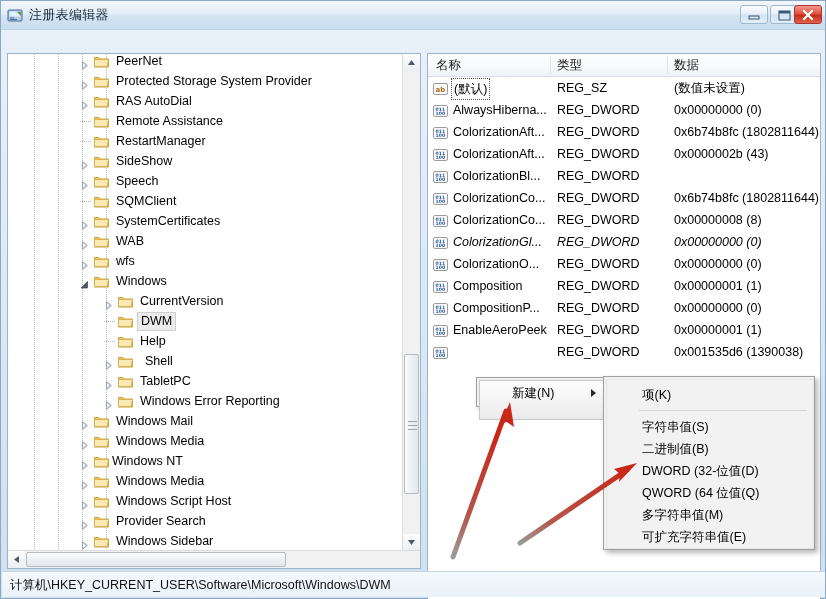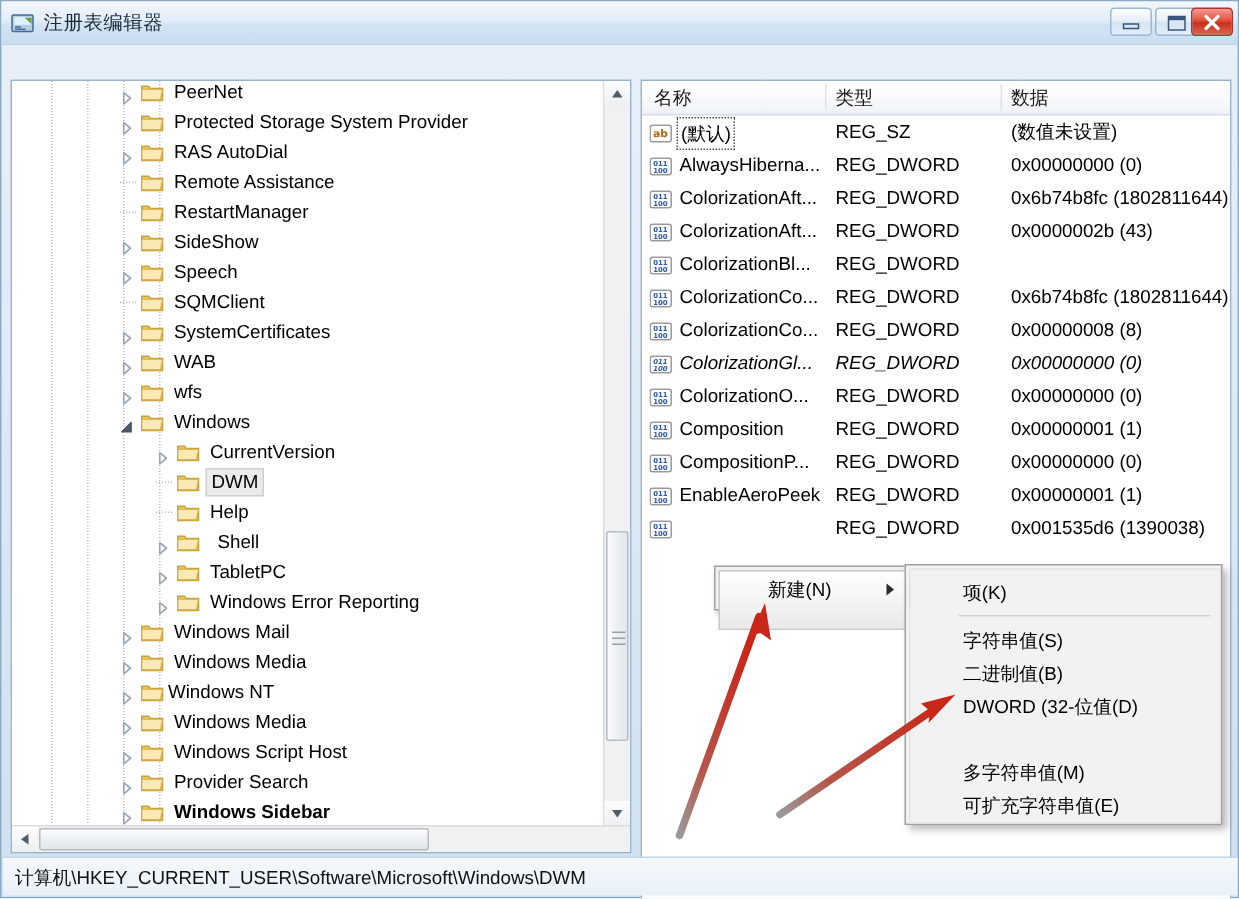--- a/index.html
+++ b/index.html
@@ -598,21 +598,21 @@
           <span class="tree-label" style="left: 105px;">Provider Search</span>
         </div>
         <div class="tree-row" style="top: 478px;">
           <span class="expander" style="left: 72px;"><svg width="9" height="9" viewBox="0 0 9 9">
               <path d="M2.5 0.8 L7 4.5 L2.5 8.2 Z" fill="none" stroke="#9aa6b2" stroke-width="1.1" stroke-linejoin="round"></path>
             </svg></span>
           <span class="folder" style="left: 86px;"><svg width="15" height="13" viewBox="0 0 15 13">
               <path d="M0.5 2.5 L5 2.5 L6.2 4 L14.5 4 L14.5 12 L0.5 12 Z" fill="#f0c961" stroke="#c9a23d" stroke-width="1"></path>
               <path d="M0.5 4.5 L14.5 4.5 L13 11.5 L0.5 11.5 Z" fill="#fae9b4" stroke="#d4ab46" stroke-width="0.8"></path>
             </svg></span>
-          <span class="tree-label" style="left: 105px; font-weight: bold;">Windows Sidebar</span>
+          <span class="tree-label" style="left: 105px;">Windows Sidebar</span>
         </div>
         <div class="tree-row" style="top: 498px;">
           <span class="expander" style="left: 72px;"><svg width="9" height="9" viewBox="0 0 9 9">
               <path d="M2.5 0.8 L7 4.5 L2.5 8.2 Z" fill="none" stroke="#9aa6b2" stroke-width="1.1" stroke-linejoin="round"></path>
             </svg></span>
           <span class="folder" style="left: 86px;"><svg width="15" height="13" viewBox="0 0 15 13">
               <path d="M0.5 2.5 L5 2.5 L6.2 4 L14.5 4 L14.5 12 L0.5 12 Z" fill="#f0c961" stroke="#c9a23d" stroke-width="1"></path>
               <path d="M0.5 4.5 L14.5 4.5 L13 11.5 L0.5 11.5 Z" fill="#fae9b4" stroke="#d4ab46" stroke-width="0.8"></path>
             </svg></span>
           <span class="tree-label" style="left: 105px;">Wisp</span>
@@ -807,20 +807,21 @@
     </div>
   </div>
 
   <div id="ctxmenu-sub">
     <div id="ctxmenu-sub-inner">
       <div class="sub-item" style="top:4px">项(K)</div>
       <div class="sub-sep" style="top:30px"></div>
       <div class="sub-item" style="top:36px">字符串值(S)</div>
       <div class="sub-item" style="top:58px">二进制值(B)</div>
       <div class="sub-item" style="top:80px">DWORD (32-位值(D)</div>
+      <div class="sub-item" style="top:102px">QWORD (64 位值(Q)</div>
       <div class="sub-item" style="top:146px">可扩充字符串值(E)</div>
       <div class="sub-item" style="top:124px">多字符串值(M)</div>
     </div>
   </div>
 
   <svg id="annotations">
     <defs>
       <linearGradient id="ag1" x1="0" y1="1" x2="0.4" y2="0">
         <stop offset="0%" stop-color="#9a9a9a"></stop>
         <stop offset="35%" stop-color="#b5564a"></stop>

